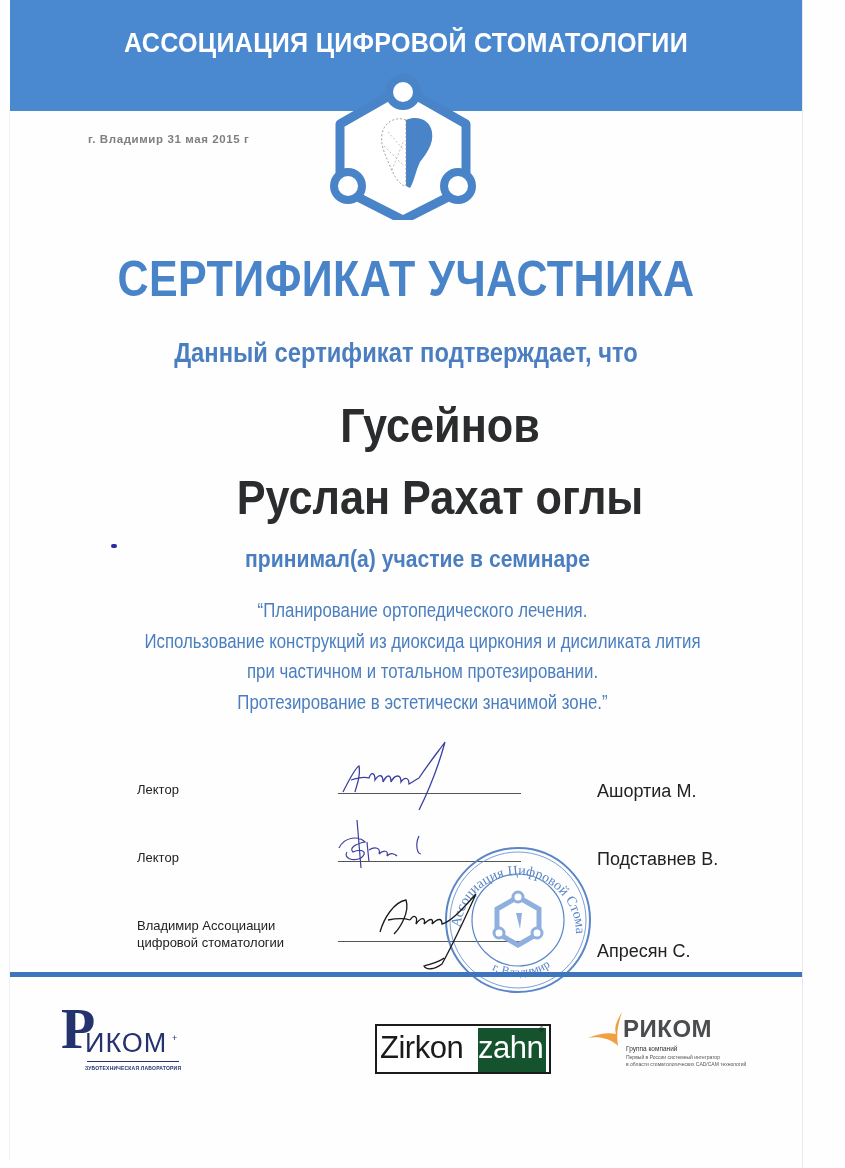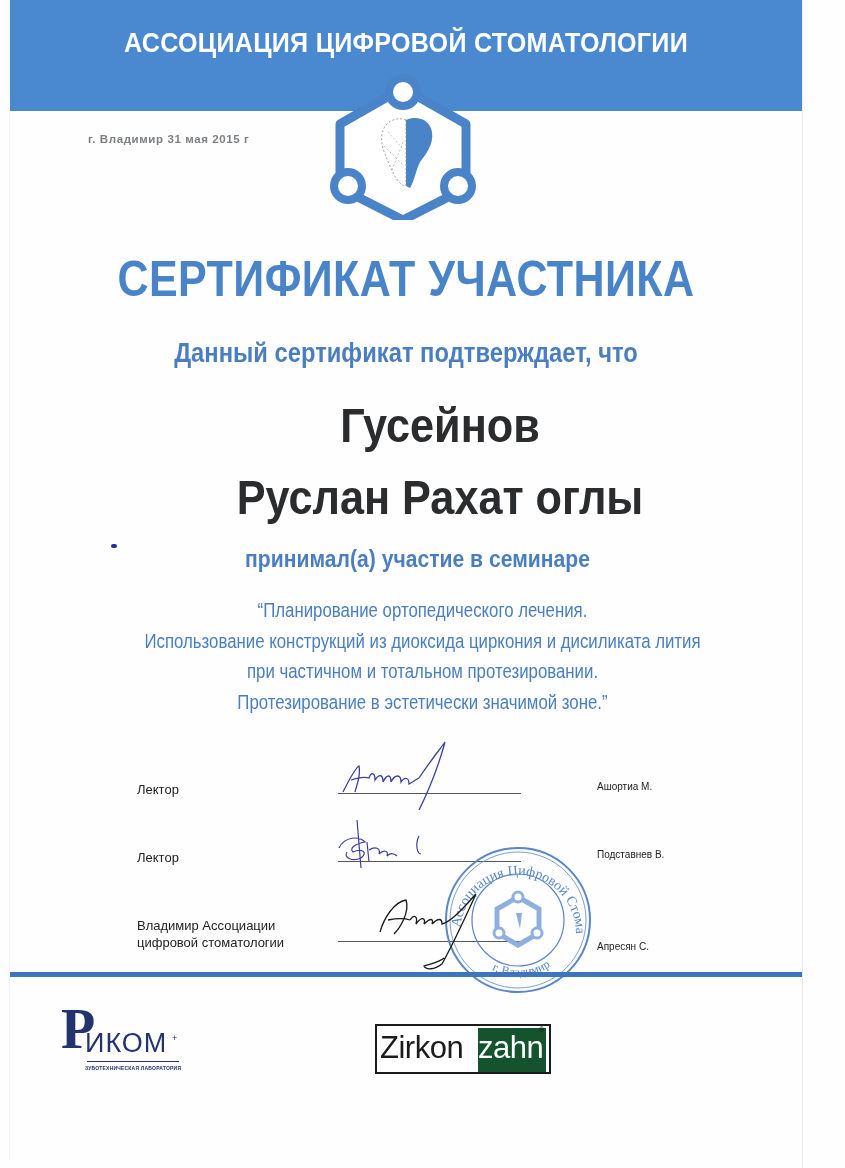--- a/index.html
+++ b/index.html
@@ -30,21 +30,21 @@
     font-weight:bold; font-size:24px; transform:scaleX(0.88); }
   .seminar { position:absolute; left:0; top:595px; width:845px; text-align:center; color:#4a7ec0;
     font-size:20.5px; line-height:30.5px; transform:scaleX(0.82); }
   .seminar div { white-space:nowrap; }
 
   .dot-mark { position:absolute; left:111px; top:544px; width:6px; height:4px; background:#2c2ca0; border-radius:2px; }
 
   .sig-row { position:absolute; left:0; width:845px; }
   .sig-role { position:absolute; left:137px; font-size:13px; color:#222; line-height:17px; }
   .sig-line { position:absolute; left:338px; width:183px; height:1px; background:#555; }
-  .sig-name { position:absolute; left:597px; font-size:10px; color:#222; }
+  .sig-name { position:absolute; left:597px; font-size:18px; color:#222; }
 
   .signature { position:absolute; }
   .stamp { position:absolute; left:443px; top:845px; width:150px; height:150px; }
 
   .divider { position:absolute; left:10px; top:972px; width:792px; height:5px; background:#3f75bd; }
 
   .sponsor { position:absolute; }
   .rikom-lab { left:55px; top:1005px; width:125px; height:72px; }
   .rikom-lab .big-p { position:absolute; left:6px; top:-8px; font-size:56px; font-weight:bold; color:#24336d; font-family:"Liberation Serif", serif; }
   .rikom-lab .ikom { position:absolute; left:30px; top:23px; font-size:27px; color:#24336d; letter-spacing:1px; font-family:"Liberation Sans", sans-serif; }
@@ -172,13 +172,22 @@
     <div class="sub">ЗУБОТЕХНИЧЕСКАЯ ЛАБОРАТОРИЯ</div>
   </div>
 
 
   <div class="sponsor zirkon">
     <div class="z1">Zirkon</div>
     <div class="z2">zahn</div>
     <div class="reg">®</div>
   </div>
 
+  <div class="sponsor rikom-group">
+    <svg class="arrow" viewBox="0 0 40 38">
+      <path d="M36,0 C30,10 28,16 30,22 C22,20 12,22 2,26 C12,24 24,26 32,34 C30,22 32,12 36,0 Z" fill="#f0a040"></path>
+    </svg>
+    <div class="name">РИКОМ</div>
+    <div class="l1">Группа компаний</div>
+    <div class="l2">Первый в России системный интегратор</div>
+    <div class="l3">в области стоматологических CAD/CAM технологий</div>
+  </div>
 </div>
 
 </body></html>

